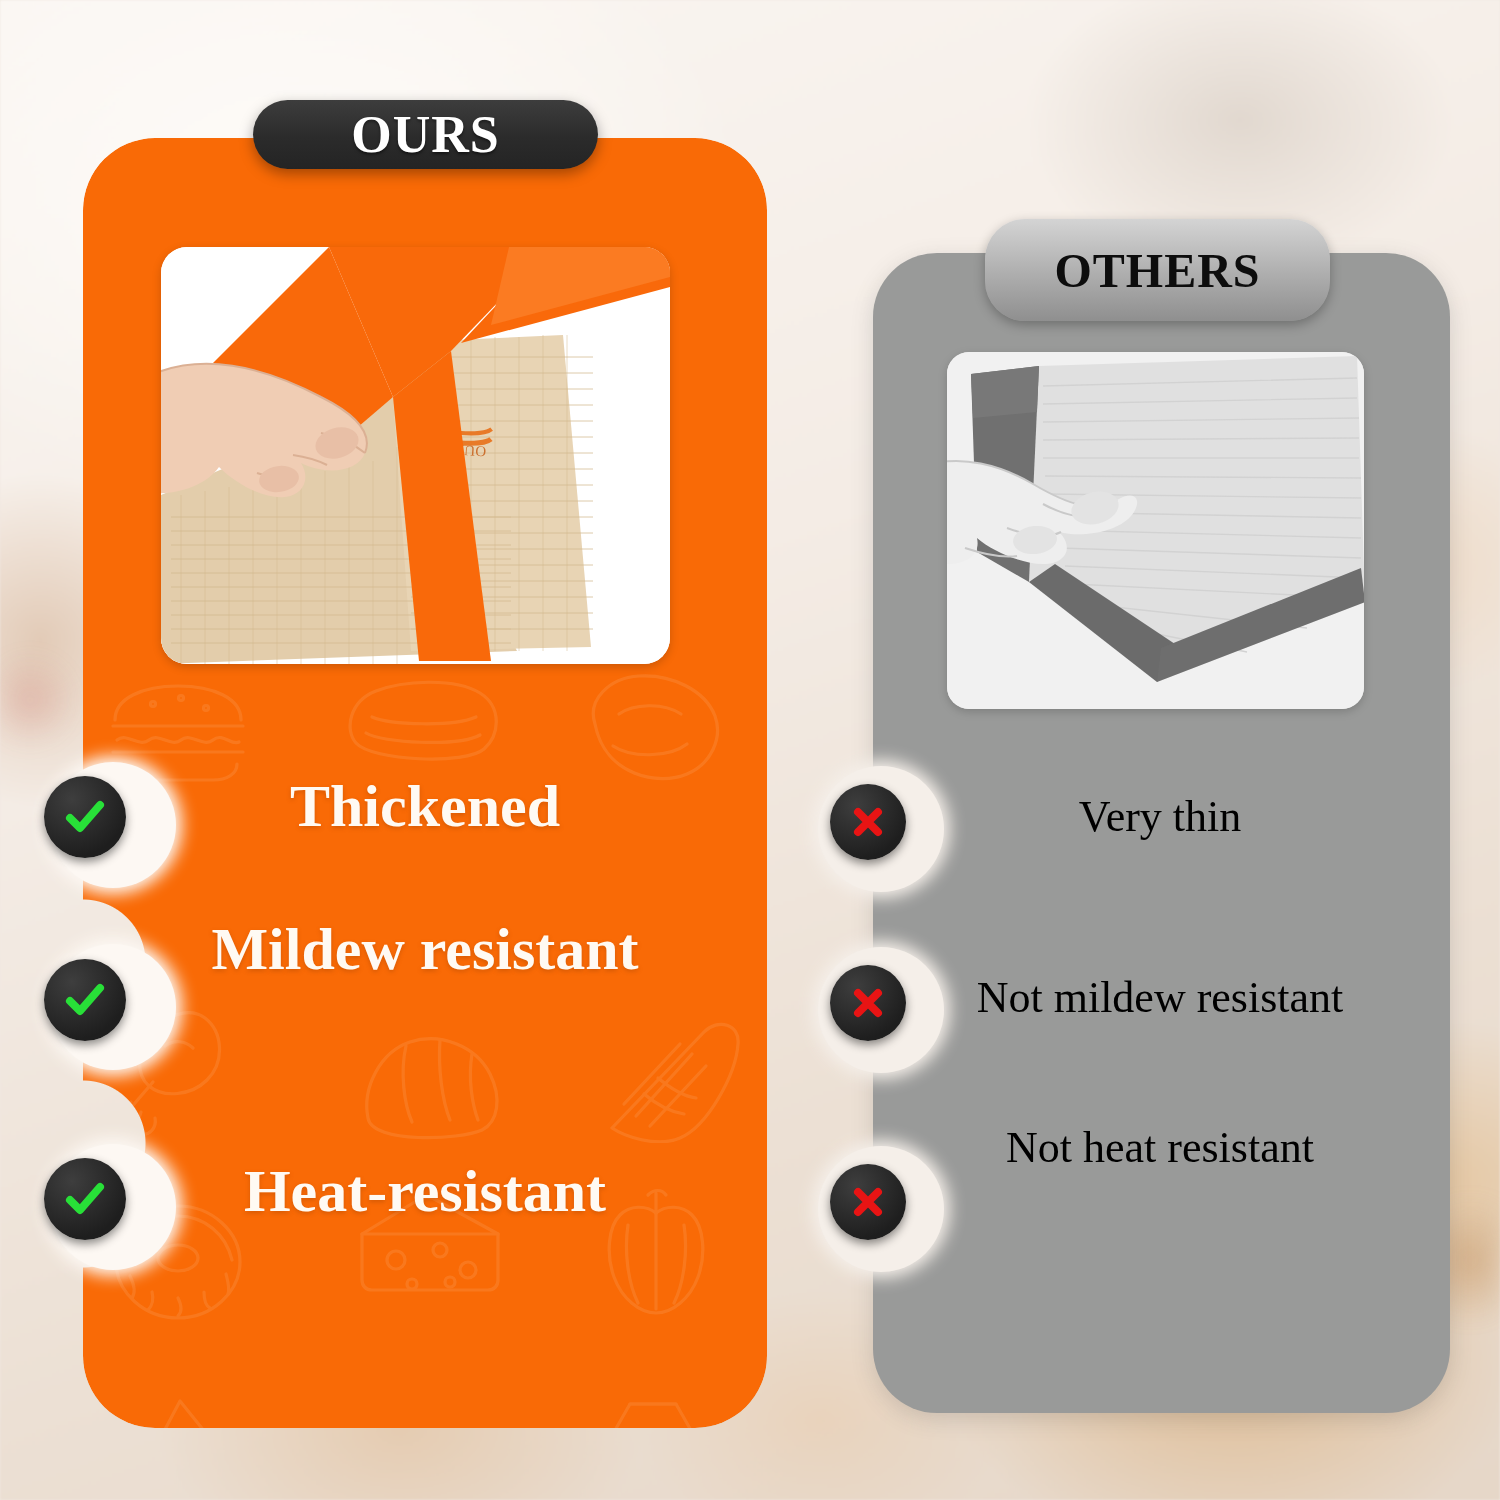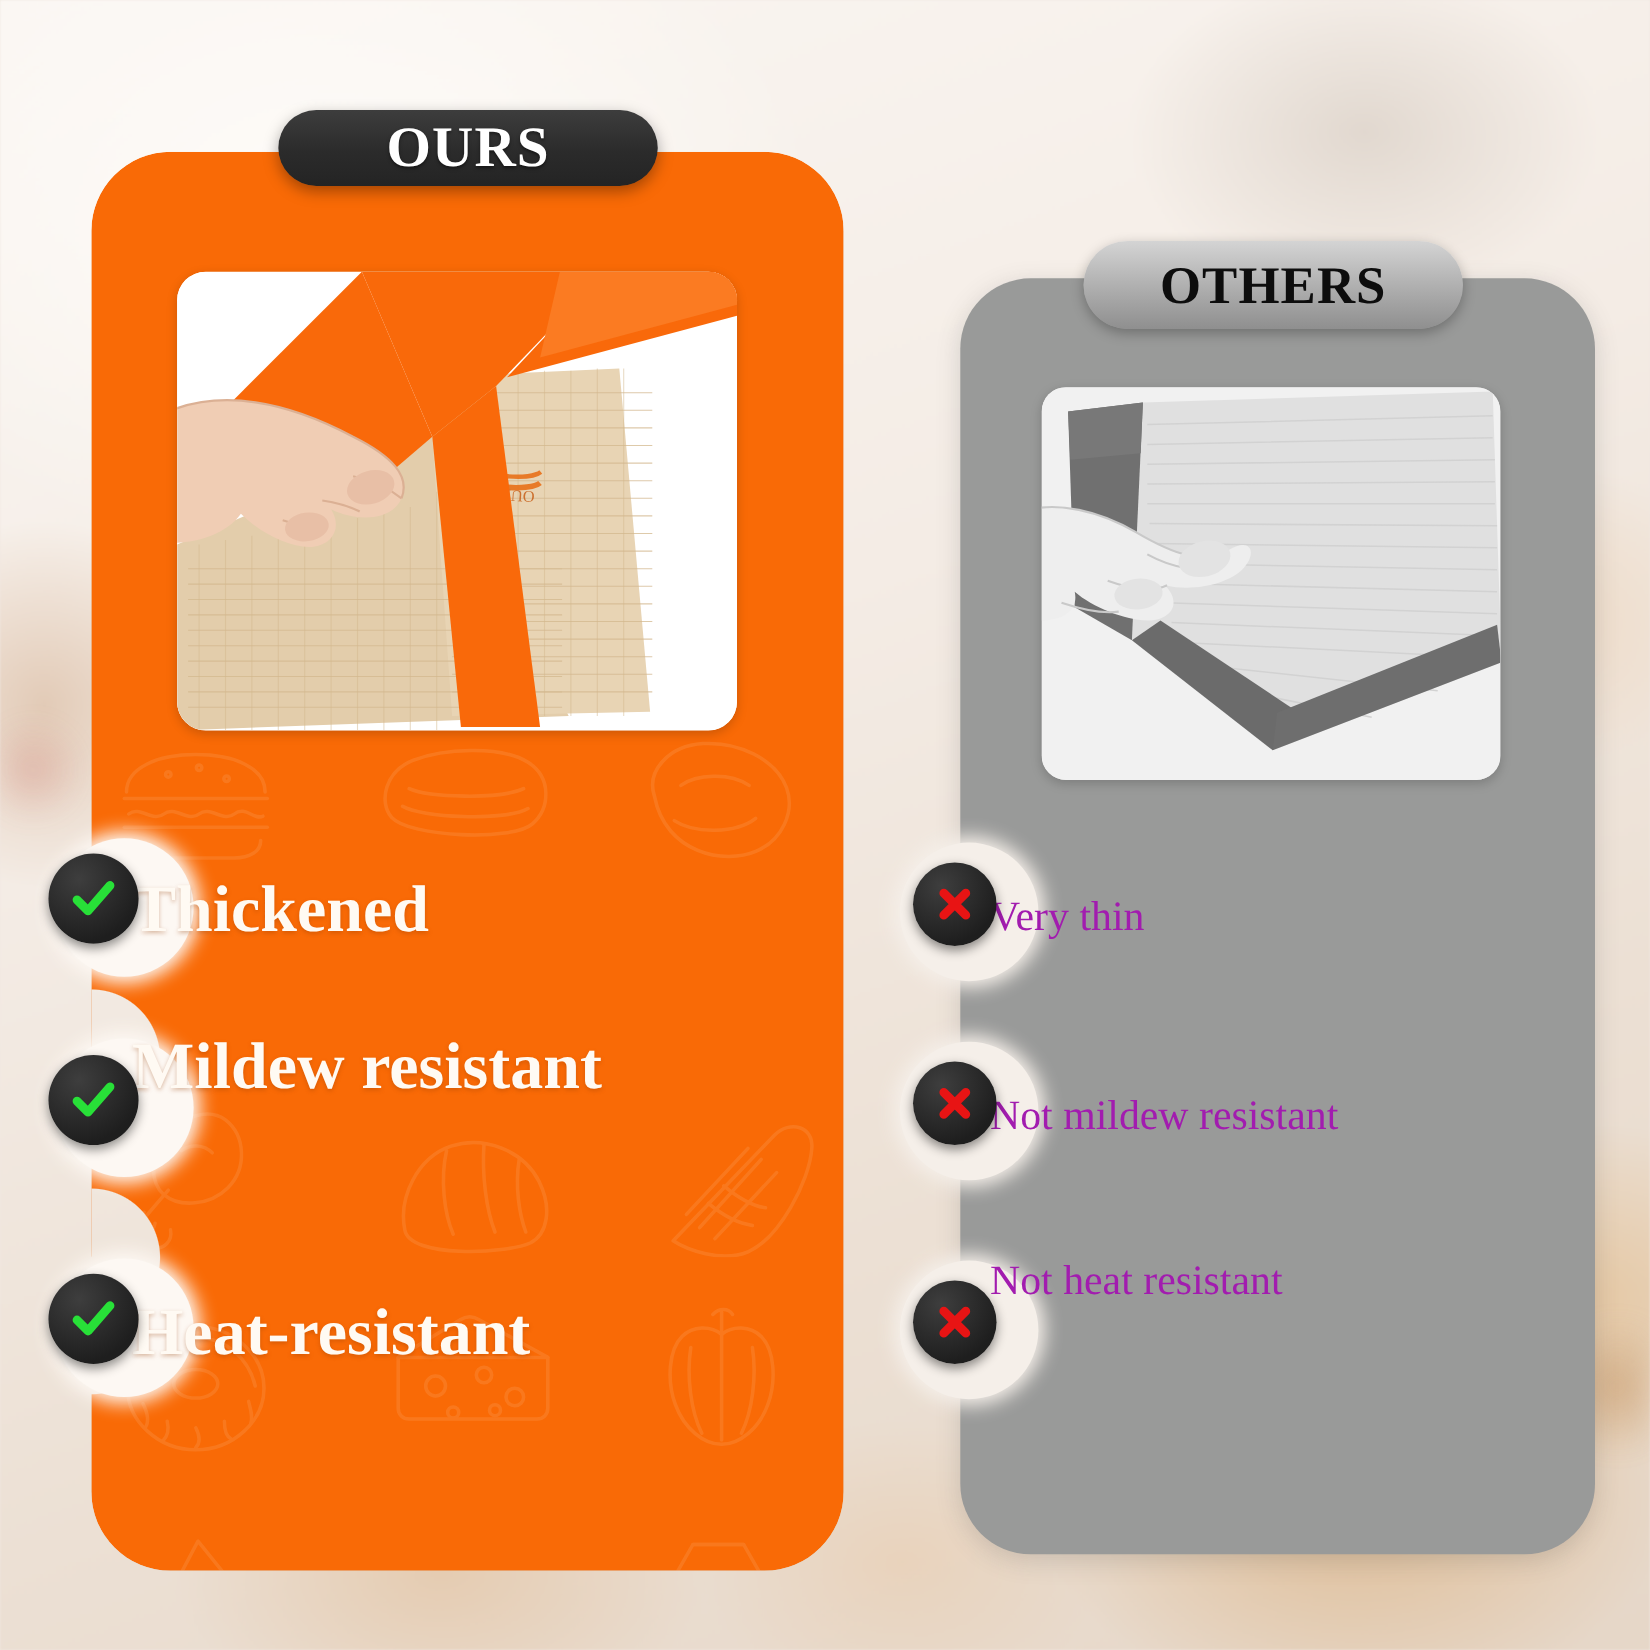--- a/index.html
+++ b/index.html
@@ -78,21 +78,21 @@
   }
   #ours-pill{
     left:253px; top:100px; width:345px; height:69px;
     border-radius:43px;
     background:linear-gradient(180deg,#3d3d3d 0%,#2b2b2b 55%,#242424 100%);
     color:#fff; font-size:52px;
     box-shadow:0 5px 14px rgba(0,0,0,.35);
     text-shadow:0 2px 3px rgba(0,0,0,.5);
   }
   #others-pill{
-    left:985px; top:219px; width:345px; height:80px;
+    left:985px; top:219px; width:345px; height:102px;
     border-radius:40px;
     background:linear-gradient(180deg,#d4d4d4 0%,#b2b2b2 48%,#8f8f8f 100%);
     color:#0d0d0d; font-size:48px;
     box-shadow:0 4px 12px rgba(0,0,0,.28);
   }
 
   
   .photo{ position:absolute; z-index:4; overflow:hidden; }
   #ours-photo{
     left:161px; top:247px; width:509px; height:417px;
@@ -112,32 +112,31 @@
     width:82px; height:82px; border-radius:50%;
     background:radial-gradient(circle at 34% 28%,#3e3e3e,#1e1e1e 72%);
     display:flex; align-items:center; justify-content:center;
     box-shadow:0 4px 10px rgba(0,0,0,.45);
   }
   .badge svg{ display:block; }
 
   .feat-label{
     position:absolute; z-index:6;
     color:#fffaf3;
-    text-align:left;
-    margin-top:20px;
+    text-align:center;
   }
   .feat-ours{
     left:120px; width:610px;
     font-size:60px; font-weight:bold;
     text-shadow:0 2px 4px rgba(150,60,0,.35);
   }
   .feat-others{
     left:900px; width:520px;
-    font-size:38px; font-weight:normal;
-    color:#a21caf;
+    font-size:44px; font-weight:normal;
+    color:#000000;
   }
 
   
   #watermarks{ position:absolute; inset:0; z-index:2; opacity:.13; }
   #watermarks svg{ position:absolute; stroke:#ffd9b8; fill:none; stroke-width:3.2;
                    stroke-linecap:round; stroke-linejoin:round; }
 </style>
 </head>
 <body>
 

